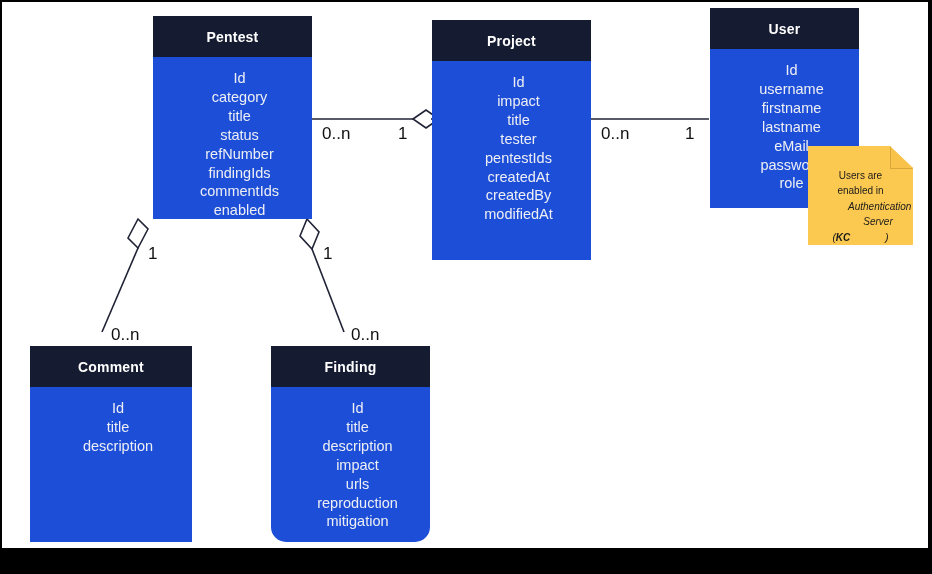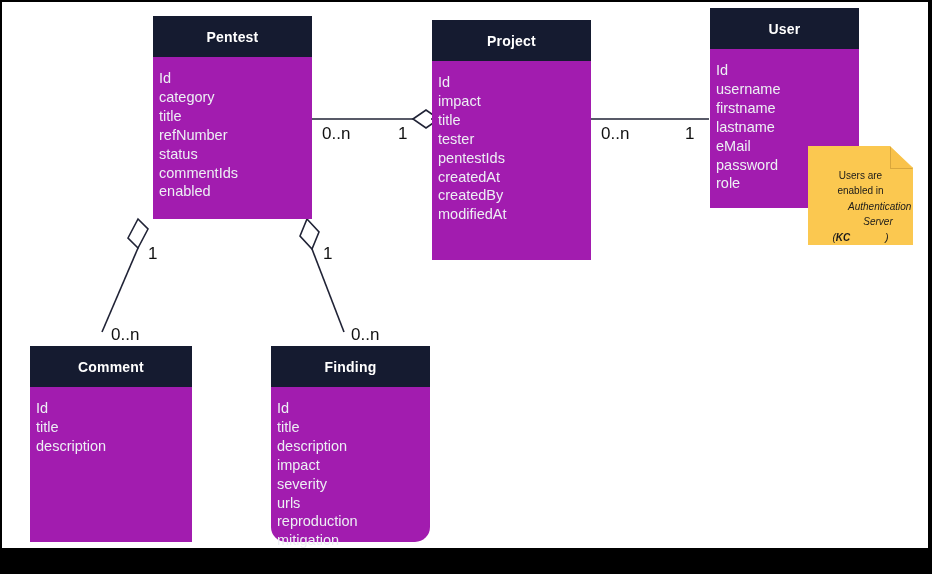--- a/index.html
+++ b/index.html
@@ -22,35 +22,36 @@
     top: 2px;
     width: 926px;
     height: 546px;
     background: #ffffff;
     overflow: hidden;
   }
 
   
   .uml-class {
     position: absolute;
-    background: #a21caf;
+    background: #1d4ed8;
     box-sizing: border-box;
   }
   .uml-class-header {
     background: #151B30;
     color: #ffffff;
     font-weight: bold;
     font-size: 14px;
     text-align: center;
     line-height: 1;
     padding: 14px 4px 13px 4px;
     letter-spacing: 0.2px;
   }
   .uml-class-body {
-    padding: 12px 0 10px 6px;
+    padding: 12px 0 10px 14px;
+    text-align: center;
   }
   .uml-attr {
     color: #EDEFF4;
     font-size: 14.5px;
     line-height: 18.9px;
     white-space: nowrap;
   }
 
   
   #class-pentest  { left: 151px; top: 14px;  width: 159px; height: 203px; }
@@ -149,22 +150,23 @@
     <polygon class="diamond" points="305,217 317,230 310,247 298,234"></polygon>
     <line x1="310" y1="247" x2="342" y2="330"></line>
   </svg>
 
   <div class="uml-class" id="class-pentest">
     <div class="uml-class-header">Pentest</div>
     <div class="uml-class-body">
       <div class="uml-attr">Id</div>
       <div class="uml-attr">category</div>
       <div class="uml-attr">title</div>
+      <div class="uml-attr">status</div>
       <div class="uml-attr">refNumber</div>
-      <div class="uml-attr">status</div>
+      <div class="uml-attr">findingIds</div>
       <div class="uml-attr">commentIds</div>
       <div class="uml-attr">enabled</div>
     </div>
   </div>
 
   <div class="uml-class" id="class-project">
     <div class="uml-class-header">Project</div>
     <div class="uml-class-body">
       <div class="uml-attr">Id</div>
       <div class="uml-attr">impact</div>
@@ -199,21 +201,20 @@
     </div>
   </div>
 
   <div class="uml-class" id="class-finding">
     <div class="uml-class-header">Finding</div>
     <div class="uml-class-body">
       <div class="uml-attr">Id</div>
       <div class="uml-attr">title</div>
       <div class="uml-attr">description</div>
       <div class="uml-attr">impact</div>
-      <div class="uml-attr">severity</div>
       <div class="uml-attr">urls</div>
       <div class="uml-attr">reproduction</div>
       <div class="uml-attr">mitigation</div>
     </div>
   </div>
 
   <div class="mult-label" id="mult-pentest-project-left">0..n</div>
   <div class="mult-label" id="mult-pentest-project-right">1</div>
 
   <div class="mult-label" id="mult-project-user-left">0..n</div>

